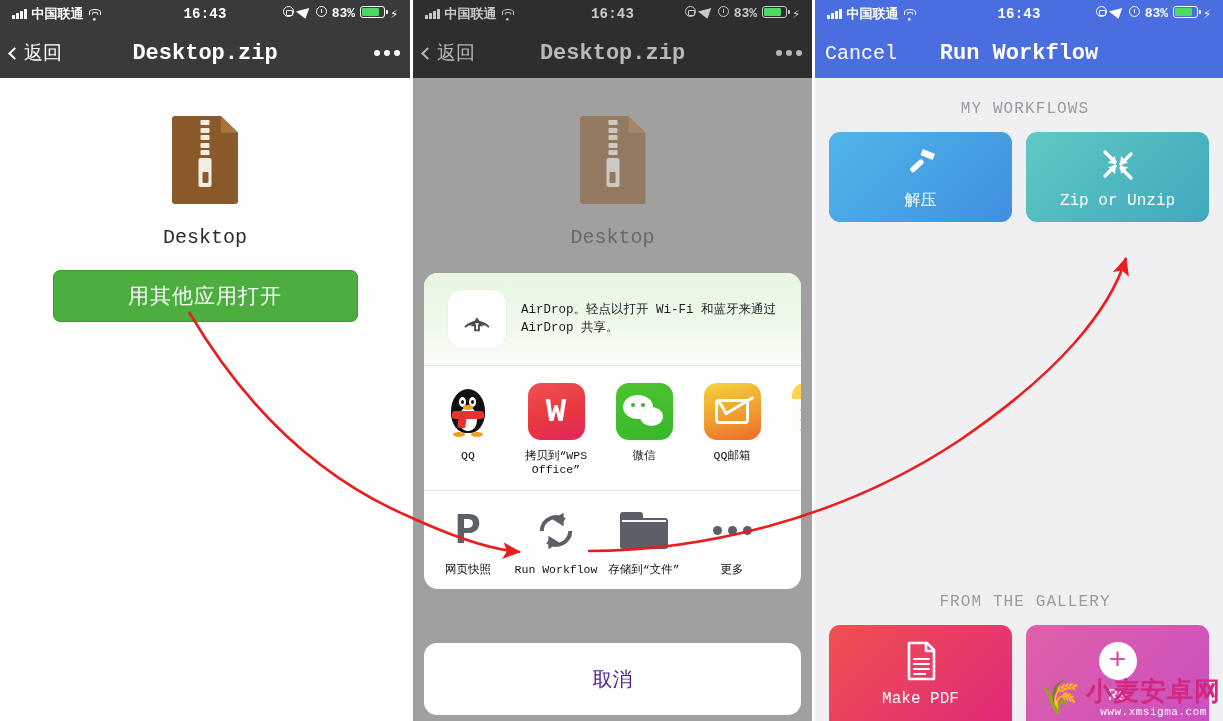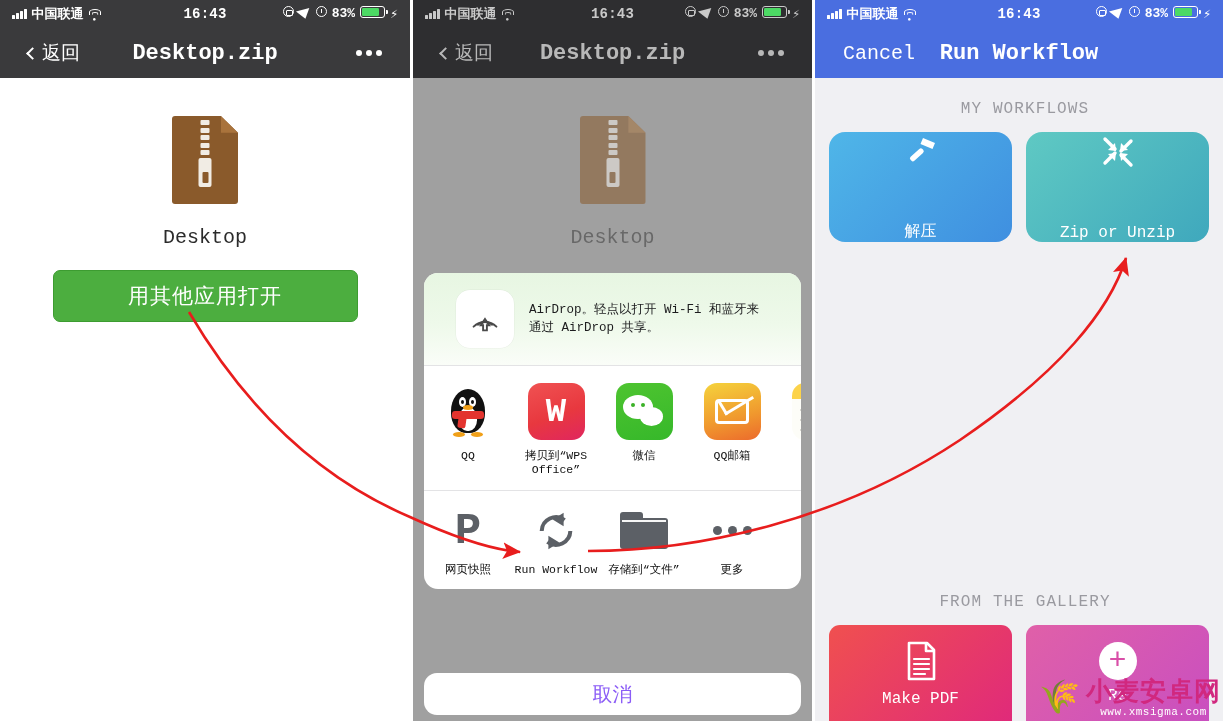--- a/index.html
+++ b/index.html
@@ -45,21 +45,21 @@
   .alarm::after{ content:""; position:absolute; left:4.4px; top:2px; width:1.3px;height:4px;
     background:currentColor; }
   .batt{ width:25px;height:12px;border:1.3px solid currentColor; border-radius:3px;
     position:relative; padding:1.2px; }
   .batt::after{ content:""; position:absolute; right:-3.5px; top:3.4px; width:2px;height:4px;
     background:currentColor; border-radius:0 1px 1px 0; }
   .batt b{ display:block; height:100%; width:83%; background:#4cd964; border-radius:1.2px; }
   .bolt{ font-size:13px; font-weight:bold; }
 
   
-  .navbar{ height:50px; display:flex; align-items:center; padding:0 28px;
+  .navbar{ height:50px; display:flex; align-items:center; padding:0 10px;
     position:relative; }
   .nav-back{ display:flex; align-items:center; gap:3px; font-size:19px; }
   .chev{ display:inline-block; width:9px; height:9px; border-left:2.6px solid currentColor;
     border-bottom:2.6px solid currentColor; transform:rotate(45deg); margin-right:2px;}
   .nav-title{ position:absolute; left:0; right:0; text-align:center; font-size:22px;
     font-weight:bold; pointer-events:none; }
   .dots{ margin-left:auto; display:flex; gap:4px; z-index:2; }
   .dots i{ width:6px;height:6px;border-radius:50%; background:currentColor; display:block;}
 
   
@@ -87,21 +87,21 @@
   
   #panel2 .statusbar{ background:#2e2e30; color:#c9c9c9; }
   #panel2 .navbar{ background:#2e2e30; color:#b8b8b8; }
   #p2body{ position:relative; height:643px; background:#fff; }
   #p2dim{ position:absolute; inset:0; background:#a0a0a0; }
   #p2content{ position:absolute; inset:0; display:flex; flex-direction:column;
     align-items:center; padding-top:38px; opacity:.55; }
   #p2content .filename{ color:#3b3b3b; }
   .sheet{ position:absolute; left:11px; right:11px; top:195px; background:#fff;
     border-radius:14px; overflow:hidden; }
-  .airdrop{ height:92px; display:flex; align-items:center; padding:0 32px; gap:15px;
+  .airdrop{ height:92px; display:flex; align-items:center; padding:0 24px; gap:15px;
     background:linear-gradient(180deg,#e7f6e2 0%,#eef9ea 55%,#fafdf8 100%); }
   .ad-icon{ width:58px;height:58px;border-radius:14px;background:#fff;
     display:flex;align-items:center;justify-content:center; flex:0 0 auto;
     box-shadow:0 0 0 .5px rgba(0,0,0,.05); }
   .ad-text{ font-size:12.5px; line-height:1.45; color:#1c1c1e; }
   .row{ border-top:1px solid #e3e3e5; display:flex; padding:17px 0 12px 0;
     position:relative; overflow:hidden; }
   .cell{ flex:0 0 88px; display:flex; flex-direction:column; align-items:center; gap:9px; }
   .cell-label{ font-size:11.5px; color:#111; text-align:center; line-height:1.25;
     max-width:84px; }
@@ -157,34 +157,34 @@
   .pocket{ font-size:44px; font-weight:bold; line-height:1; color:#5c6066; }
   .folder{ width:48px; height:37px; position:relative; }
   .folder .tab{ position:absolute; left:0; top:0; width:23px; height:8px;
     background:#5c6066; border-radius:3px 3px 0 0; }
   .folder .bd{ position:absolute; left:0; top:6px; width:48px; height:31px;
     background:#5c6066; border-radius:3px; }
   .folder .bd::after{ content:""; position:absolute; left:2px; top:2px; right:2px;
     height:1.6px; background:#f6f6f6; }
   .moredots{ display:flex; gap:6px; }
   .moredots i{ width:9px;height:9px;border-radius:50%;background:#5c6066; display:block; }
-  .cancelbar{ position:absolute; left:11px; right:11px; bottom:6px; height:42px;
+  .cancelbar{ position:absolute; left:11px; right:11px; bottom:6px; height:72px;
     background:#fff; border-radius:13px; display:flex; align-items:center;
-    justify-content:center; font-size:20px; color:#8b5cf6; }
+    justify-content:center; font-size:20px; color:#4c1d95; }
 
   
   #panel3 .statusbar{ background:#4a6ee0; color:#ffffff; }
   #panel3 .navbar{ background:#4a6ee0; color:#ffffff; justify-content:flex-start; }
   .nav3-cancel{ font-size:20px; color:#fff; }
   #p3body{ height:643px; background:#f0f0f3; position:relative; }
   .sect-title{ text-align:center; font-size:16px; color:#9a9aa0; letter-spacing:1.1px;
     padding:22px 0 14px 12px; }
   .cards{ display:flex; gap:14px; padding:0 14px; }
-  .card{ flex:1; height:110px; border-radius:16px; display:flex; flex-direction:column;
-    align-items:center; justify-content:space-between; gap:7px; color:#fff; }
+  .card{ flex:1; height:90px; border-radius:11px; display:flex; flex-direction:column;
+    align-items:center; justify-content:center; gap:7px; color:#fff; }
   .card-label{ font-size:16px; color:#fff; }
   .c-unzip{ background:linear-gradient(135deg,#4fb6e8 0%,#3f8fe0 100%); }
   .c-ziporunzip{ background:linear-gradient(135deg,#5fc9c3 0%,#3fa8bd 100%); }
   .c-makepdf{ background:linear-gradient(135deg,#f0504f 0%,#e02a7a 100%); }
   .c-recent{ background:linear-gradient(135deg,#e060a8 0%,#c94fc0 100%); }
   .gallery-wrap{ position:absolute; left:0; right:0; bottom:0; }
   .gallery-wrap .cards .card{ height:96px; border-radius:11px 11px 0 0;
     justify-content:center; }
   .plusbig{ width:38px;height:38px;border-radius:50%; background:#fff; color:#d94fa8;
     font-size:30px; display:flex; align-items:center; justify-content:center;

